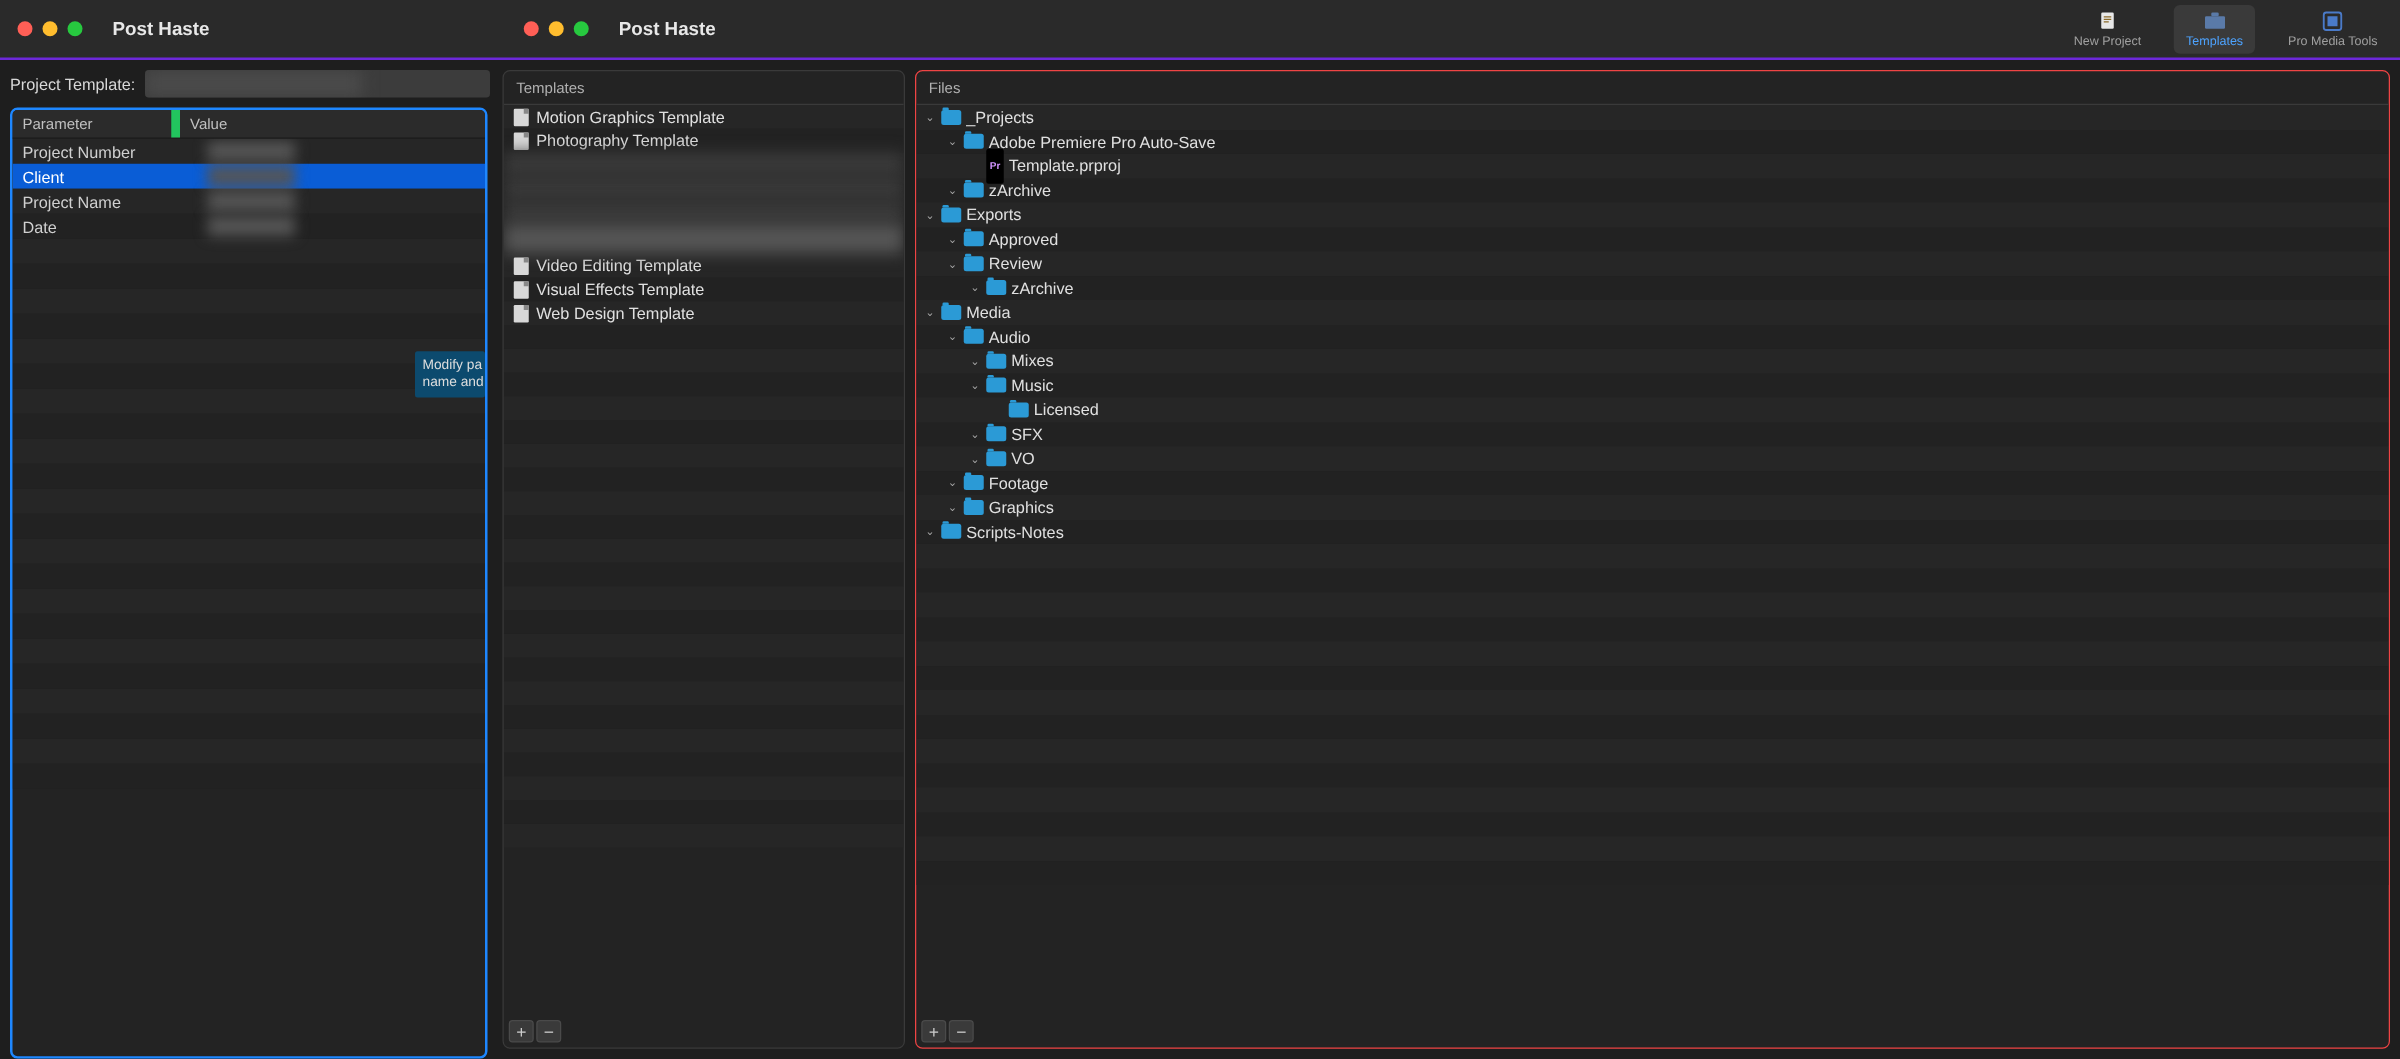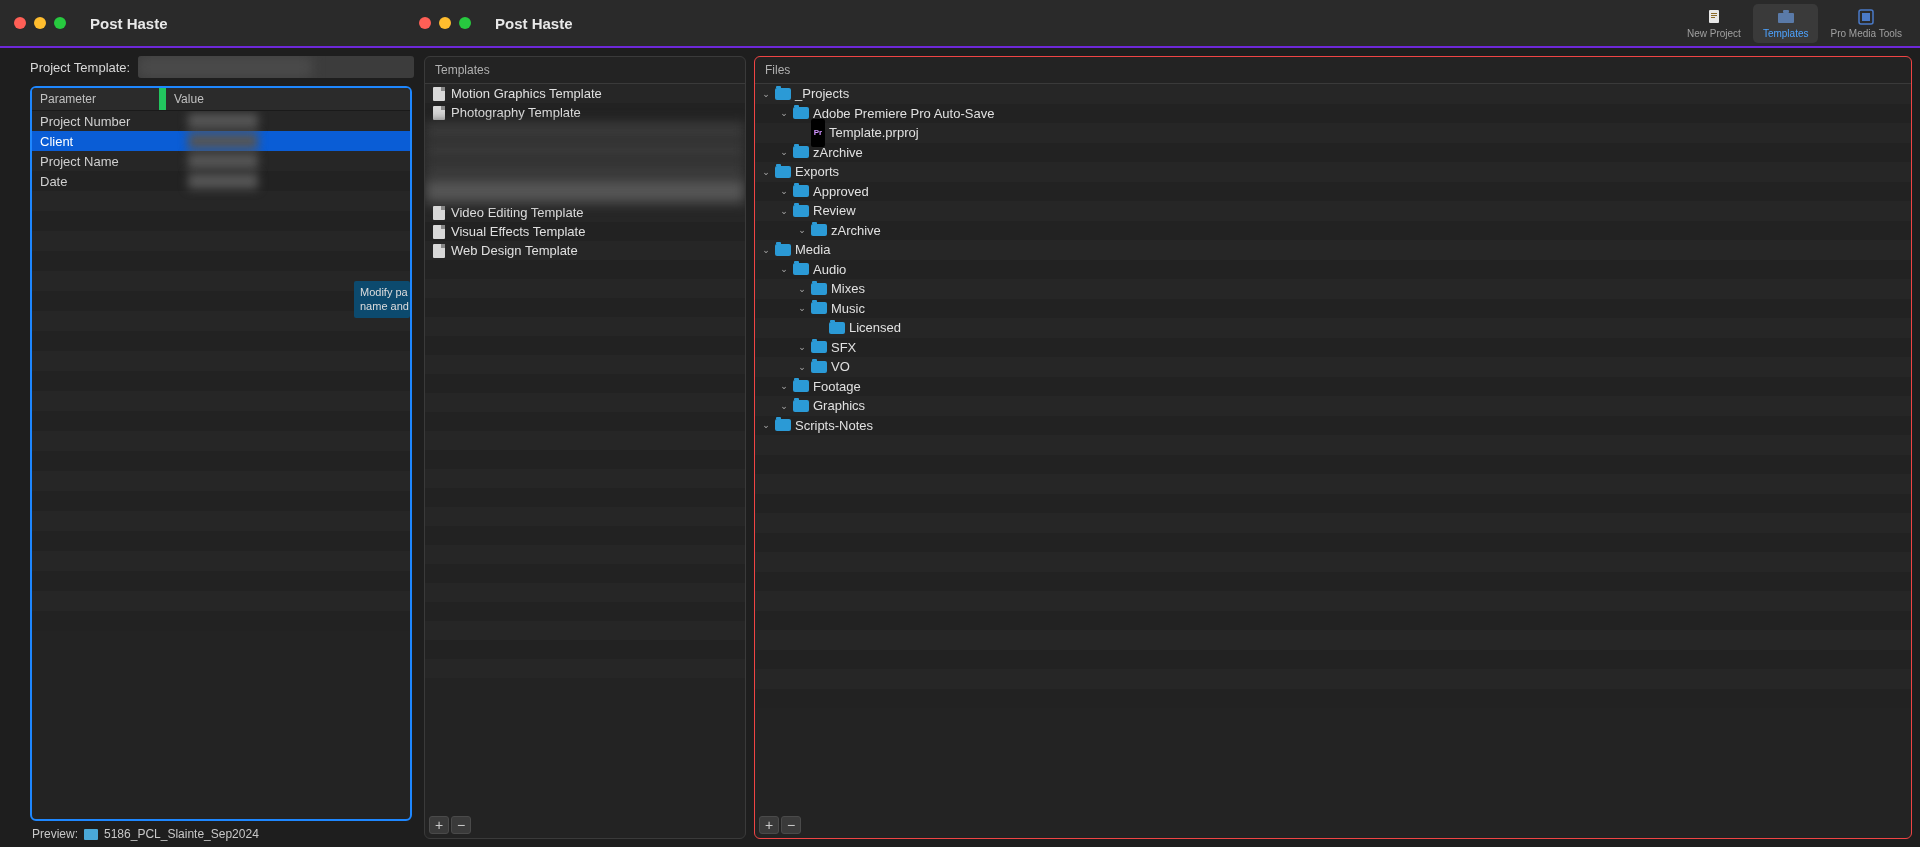--- a/index.html
+++ b/index.html
@@ -6,31 +6,31 @@
 body { background: #1e1e1e; color: #d0d0d0; font-size: 13px; overflow: hidden; }
 
 .titlebar { height: 48px; background: #2a2a2a; display: flex; align-items: center; position: relative; border-bottom: 2px solid #6d28d9; }
 .traffic-lights { display: flex; gap: 8px; padding: 0 14px; }
 .tl { width: 12px; height: 12px; border-radius: 50%; }
 .tl.red { background: #ff5f56; }
 .tl.yellow { background: #ffbd2e; }
 .tl.green { background: #27c93f; }
 .titlebar-title { font-weight: 600; color: #e8e8e8; font-size: 15px; margin-left: 10px; }
 .titlebar-second { position: absolute; left: 405px; display: flex; align-items: center; }
-.toolbar-right { position: absolute; right: 8px; display: flex; gap: 2px; }
+.toolbar-right { position: absolute; right: 8px; display: flex; gap: 16px; }
 .toolbar-btn { display: flex; flex-direction: column; align-items: center; justify-content: center; padding: 4px 10px; border-radius: 5px; cursor: pointer; min-width: 62px; }
 .toolbar-btn.active { background: #3a3a3a; }
 .toolbar-btn .ticon { width: 22px; height: 18px; display:flex; align-items:center; justify-content:center; }
 .toolbar-btn .tlabel { font-size: 10px; color: #a0a0a0; margin-top: 2px; }
 .toolbar-btn.active .tlabel { color: #4da3ff; }
 
 .content { display: flex; height: calc(100vh - 48px); }
 
 
-.panel-left { width: 398px; display: flex; flex-direction: column; padding: 8px 0 0 0; margin-left: 22px; }
+.panel-left { width: 398px; display: flex; flex-direction: column; padding: 8px 0 0 0; }
 .project-template-row { display: flex; align-items: center; padding: 0 6px 8px 8px; gap: 8px; }
 .project-template-row label { font-size: 13px; color: #d8d8d8; white-space: nowrap; }
 .pt-select { flex: 1; height: 22px; background: #3c3c3c; border: none; border-radius: 3px; position: relative; overflow: hidden; }
 .pt-select::before { content:""; position:absolute; left:0; top:0; bottom:0; width:63%; background:#4a4a4a; filter: blur(6px); }
 
 .params-frame { margin: 0 8px; border: 2px solid #1e87ff; border-radius: 6px; flex: 1; overflow: hidden; display:flex; flex-direction:column; background:#232323; }
 .params-header { display: flex; background: #2b2b2b; border-bottom: 1px solid #1a1a1a; }
 .ph-col { padding: 4px 8px; font-size: 12px; color: #c0c0c0; }
 .ph-param { width: 134px; border-right: 7px solid #22c55e; }
 .ph-value { flex: 1; }
@@ -192,25 +192,20 @@
           <div class="param-row"></div>
           <div class="param-row"></div>
           <div class="param-row"></div>
           <div class="param-row"></div>
           <div class="param-row"></div>
           <div class="param-row"></div>
           <div class="modify-tooltip" id="tooltip">Modify pa<br>name and</div>
       </div>
     </div>
 
-    <div class="preview-row">
-      <span>Preview:</span>
-      <span class="folder-mini"></span>
-      <span>5186_PCL_Slainte_Sep2024</span>
-    </div>
   </div>
 
   <div class="panel-mid">
     <div class="panel-header">Templates</div>
     <div class="template-list" id="template-list">
         <div class="template-row">
           <span class="doc-icon"></span>
           <span class="tname">Motion Graphics Template</span>
         </div>
         <div class="template-row">

